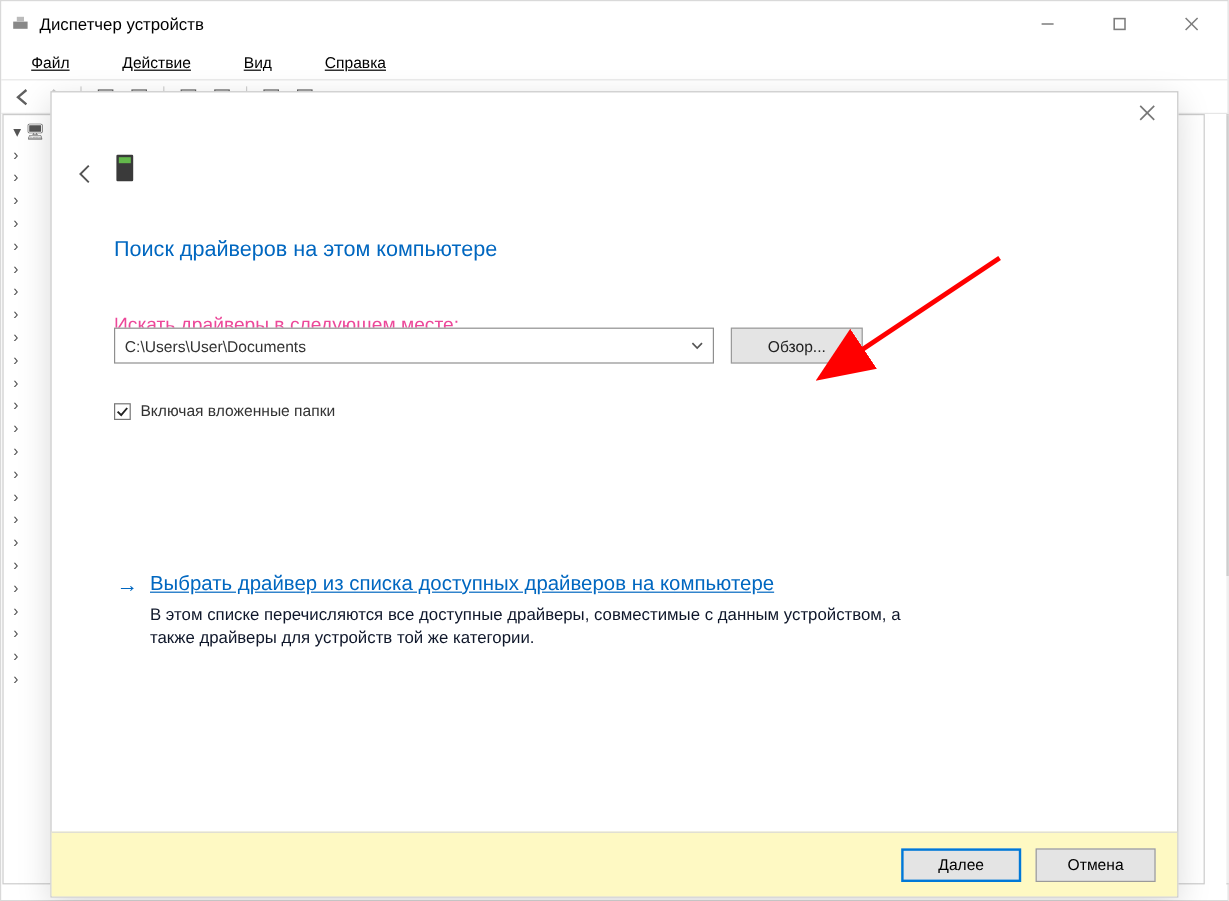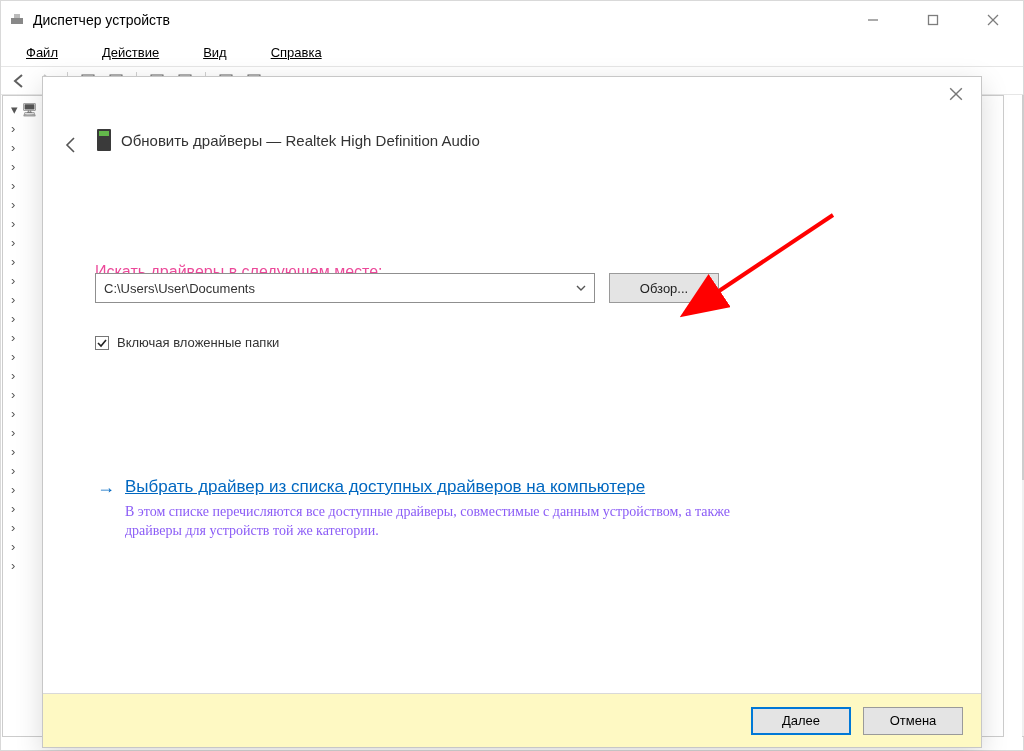--- a/index.html
+++ b/index.html
@@ -56,21 +56,21 @@
     .combo .chev { color: #555; }
     .browse-btn { width: 110px; height: 30px; background: #e4e4e4; border: 1px solid #9a9a9a; font-size: 13px; color: #222; display: flex; align-items: center; justify-content: center; }
     .checkbox-row { position: absolute; top: 258px; left: 52px; display: flex; align-items: center; gap: 8px; font-size: 13px; color: #333; }
     .chk { width: 14px; height: 14px; border: 1px solid #767676; display: flex; align-items: center; justify-content: center; }
     .chk svg { width: 12px; height: 12px; }
 
     .option-block { position: absolute; top: 400px; left: 54px; right: 60px; }
     .option-title-row { display: flex; align-items: flex-start; gap: 10px; }
     .option-arrow { color: #0067c0; font-size: 18px; line-height: 20px; }
     .option-title { font-size: 17px; color: #0067c0; text-decoration: underline; }
-    .option-desc { margin-left: 28px; margin-top: 6px; font-size: 14px; color: #8b5cf6; max-width: 640px; line-height: 1.35; font-family: Liberation Serif, serif; }
+    .option-desc { margin-left: 28px; margin-top: 6px; font-size: 14px; color: #0f172a; max-width: 640px; line-height: 1.35; }
 
     .dlg-footer { position: absolute; left: 0; right: 0; bottom: 0; height: 54px; background: #fef9c3; border-top: 1px solid #d9d9d9; display: flex; align-items: center; justify-content: flex-end; padding-right: 18px; gap: 12px; }
     .ftr-btn { width: 100px; height: 28px; background: #e4e4e4; border: 1px solid #9a9a9a; font-size: 13px; display: flex; align-items: center; justify-content: center; }
     .ftr-btn.primary { border: 2px solid #0078d7; background: #e4e4e4; }
 
     
     .anno { position: absolute; top: 128px; left: 630px; pointer-events: none; }
   </style>
 </head>
 <body>
@@ -204,23 +204,23 @@
   </div>
 
   <div class="dlg-back">
     <svg viewBox="0 0 20 20">
         <path d="M13 3 L6 10 L13 17" fill="none" stroke="#555" stroke-width="1.6"></path>
       </svg>
   </div>
 
   <div class="dlg-head">
     <span class="dlg-head-icon"></span>
-    <span>Обновить драйверы — Realtek High Definition Audio</span>
-  </div>
-
+  </div>
+
+  <div class="dlg-subtitle">Поиск драйверов на этом компьютере</div>
 
   <div class="search-label">Искать драйверы в следующем месте:</div>
 
   <div class="path-row">
     <div class="combo">
       <span>C:\Users\User\Documents</span>
       <span class="chev">
         <svg width="10" height="10" viewBox="0 0 10 10">
             <path d="M1 3 L5 7 L9 3" fill="none" stroke="#555" stroke-width="1.4"></path>
           </svg>

